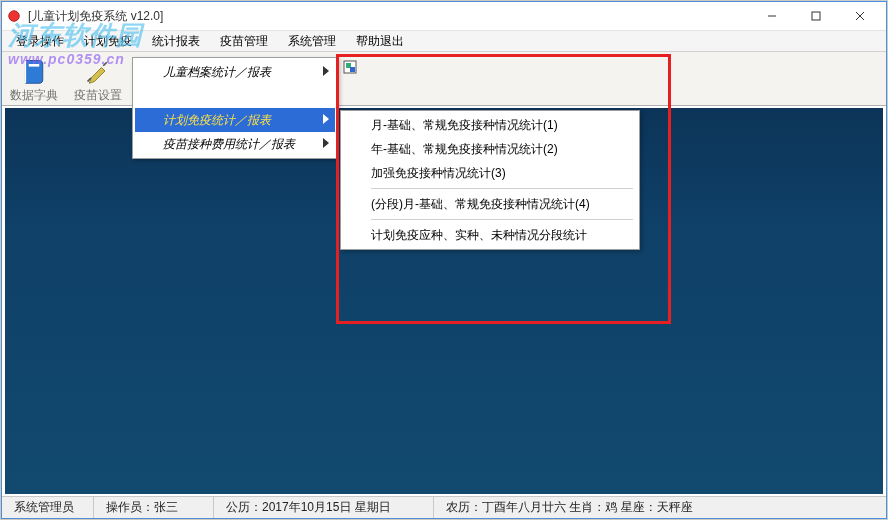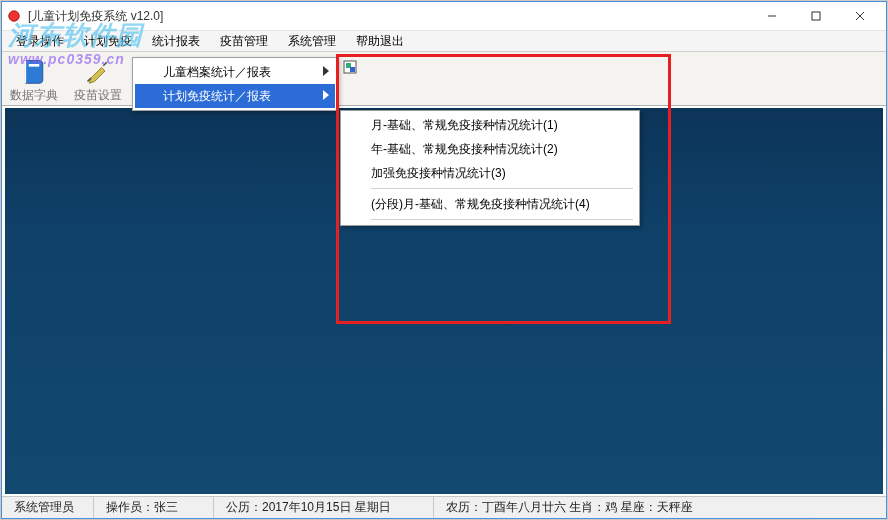--- a/index.html
+++ b/index.html
@@ -22,21 +22,21 @@
   .tool-btn .lbl { font-size:12px; color:#737373; margin-top:1px; white-space:nowrap;}
   .watermark { position:absolute; top:16px; left:6px; font-size:26px; font-weight:bold; color:#54c2ef; opacity:0.65; font-style:italic; pointer-events:none; letter-spacing:1px;}
   .watermark .sub { display:block; font-size:14px; color:#8b5cf6; letter-spacing:1px; margin-top:-2px;}
   .content { position:absolute; top:106px; left:3px; right:3px; bottom:24px; background: linear-gradient(#0c3458, #0f4068 30%, #12496f);}
   .statusbar { position:absolute; bottom:0; left:0; right:0; height:22px; background:#f0f0f0; border-top:1px solid #c8c8c8; display:flex; align-items:center; font-size:12px; color:#222;}
   .statusbar .cell { border-right:1px solid #c8c8c8; padding:0 12px; height:100%; display:flex;align-items:center;}
   .statusbar .cell:last-child{border-right:none;}
   
   .dropdown { position:absolute; background:#fff; border:1px solid #9e9e9e; box-shadow:2px 2px 4px rgba(0,0,0,0.25); font-size:12px; padding:2px;}
   .dropdown .row { display:flex;align-items:center; height:24px; padding:0 24px 0 28px; white-space:nowrap; position:relative; cursor:default;}
-  .dropdown .row.hl { background:#2b6cd6; color:#ffffff;}
+  .dropdown .row.hl { background:#2b6cd6; color:#fde047;margin-top:24px;}
   .dropdown .row .arrow { position:absolute; right:6px; top:50%; transform:translateY(-50%);}
   .dropdown .row .arrow svg{width:6px;height:10px;}
   .dropdown .sep { height:1px; margin:3px 4px 3px 28px; background:#d0d0d0;}
   .submenu-marker { position:absolute; width:16px;height:16px; display:flex;align-items:center;justify-content:center;}
   .red-box { position:absolute; border:3px solid #e62020; pointer-events:none;}
 </style>
 </head>
 <body>
 
 <div class="outer-frame">
@@ -100,31 +100,37 @@
       </div>
     </div>
 
     <div class="watermark">
       <span>河东软件园</span>
       <span class="sub">www.pc0359.cn</span>
     </div>
 
     <div class="content"></div>
 
-    <div class="dropdown" style="top:55px; left:130px; width:206px;">
+    <div class="dropdown" style="top:55px; left:130px; width:206px;font-style:italic;">
       <div class="row">
         <span>儿童档案统计／报表</span>
         <span class="arrow"><svg viewBox="0 0 6 10">
               <path d="M0 0l6 5-6 5z" fill="#333"></path>
             </svg></span>
       </div>
       <div class="row hl">
         <span>计划免疫统计／报表</span>
         <span class="arrow"><svg viewBox="0 0 6 10">
               <path d="M0 0l6 5-6 5z" fill="#fff"></path>
+            </svg></span>
+      </div>
+      <div class="row">
+        <span>疫苗接种费用统计／报表</span>
+        <span class="arrow"><svg viewBox="0 0 6 10">
+              <path d="M0 0l6 5-6 5z" fill="#333"></path>
             </svg></span>
       </div>
     </div>
 
     <div class="submenu-marker" style="top:57px; left:340px;">
       <svg viewBox="0 0 16 16">
           <rect x="2" y="2" width="12" height="12" fill="#fff" stroke="#555"></rect>
           <rect x="4" y="4" width="5" height="5" fill="#3a7"></rect>
           <rect x="8" y="8" width="5" height="5" fill="#36c"></rect>
         </svg>
@@ -138,20 +144,23 @@
         <span>年-基础、常规免疫接种情况统计(2)</span>
       </div>
       <div class="row">
         <span>加强免疫接种情况统计(3)</span>
       </div>
       <div class="sep"></div>
       <div class="row">
         <span>(分段)月-基础、常规免疫接种情况统计(4)</span>
       </div>
       <div class="sep"></div>
+      <div class="row">
+        <span>计划免疫应种、实种、未种情况分段统计</span>
+      </div>
     </div>
 
     <div class="red-box" style="top:52px; left:334px; width:335px; height:270px;"></div>
 
     <div class="statusbar">
       <div class="cell" style="width:92px;">系统管理员</div>
       <div class="cell" style="width:120px;">操作员：张三</div>
       <div class="cell" style="width:220px;">公历：2017年10月15日  星期日</div>
       <div class="cell" style="flex:1;">农历：丁酉年八月廿六  生肖：鸡  星座：天秤座</div>
     </div>

